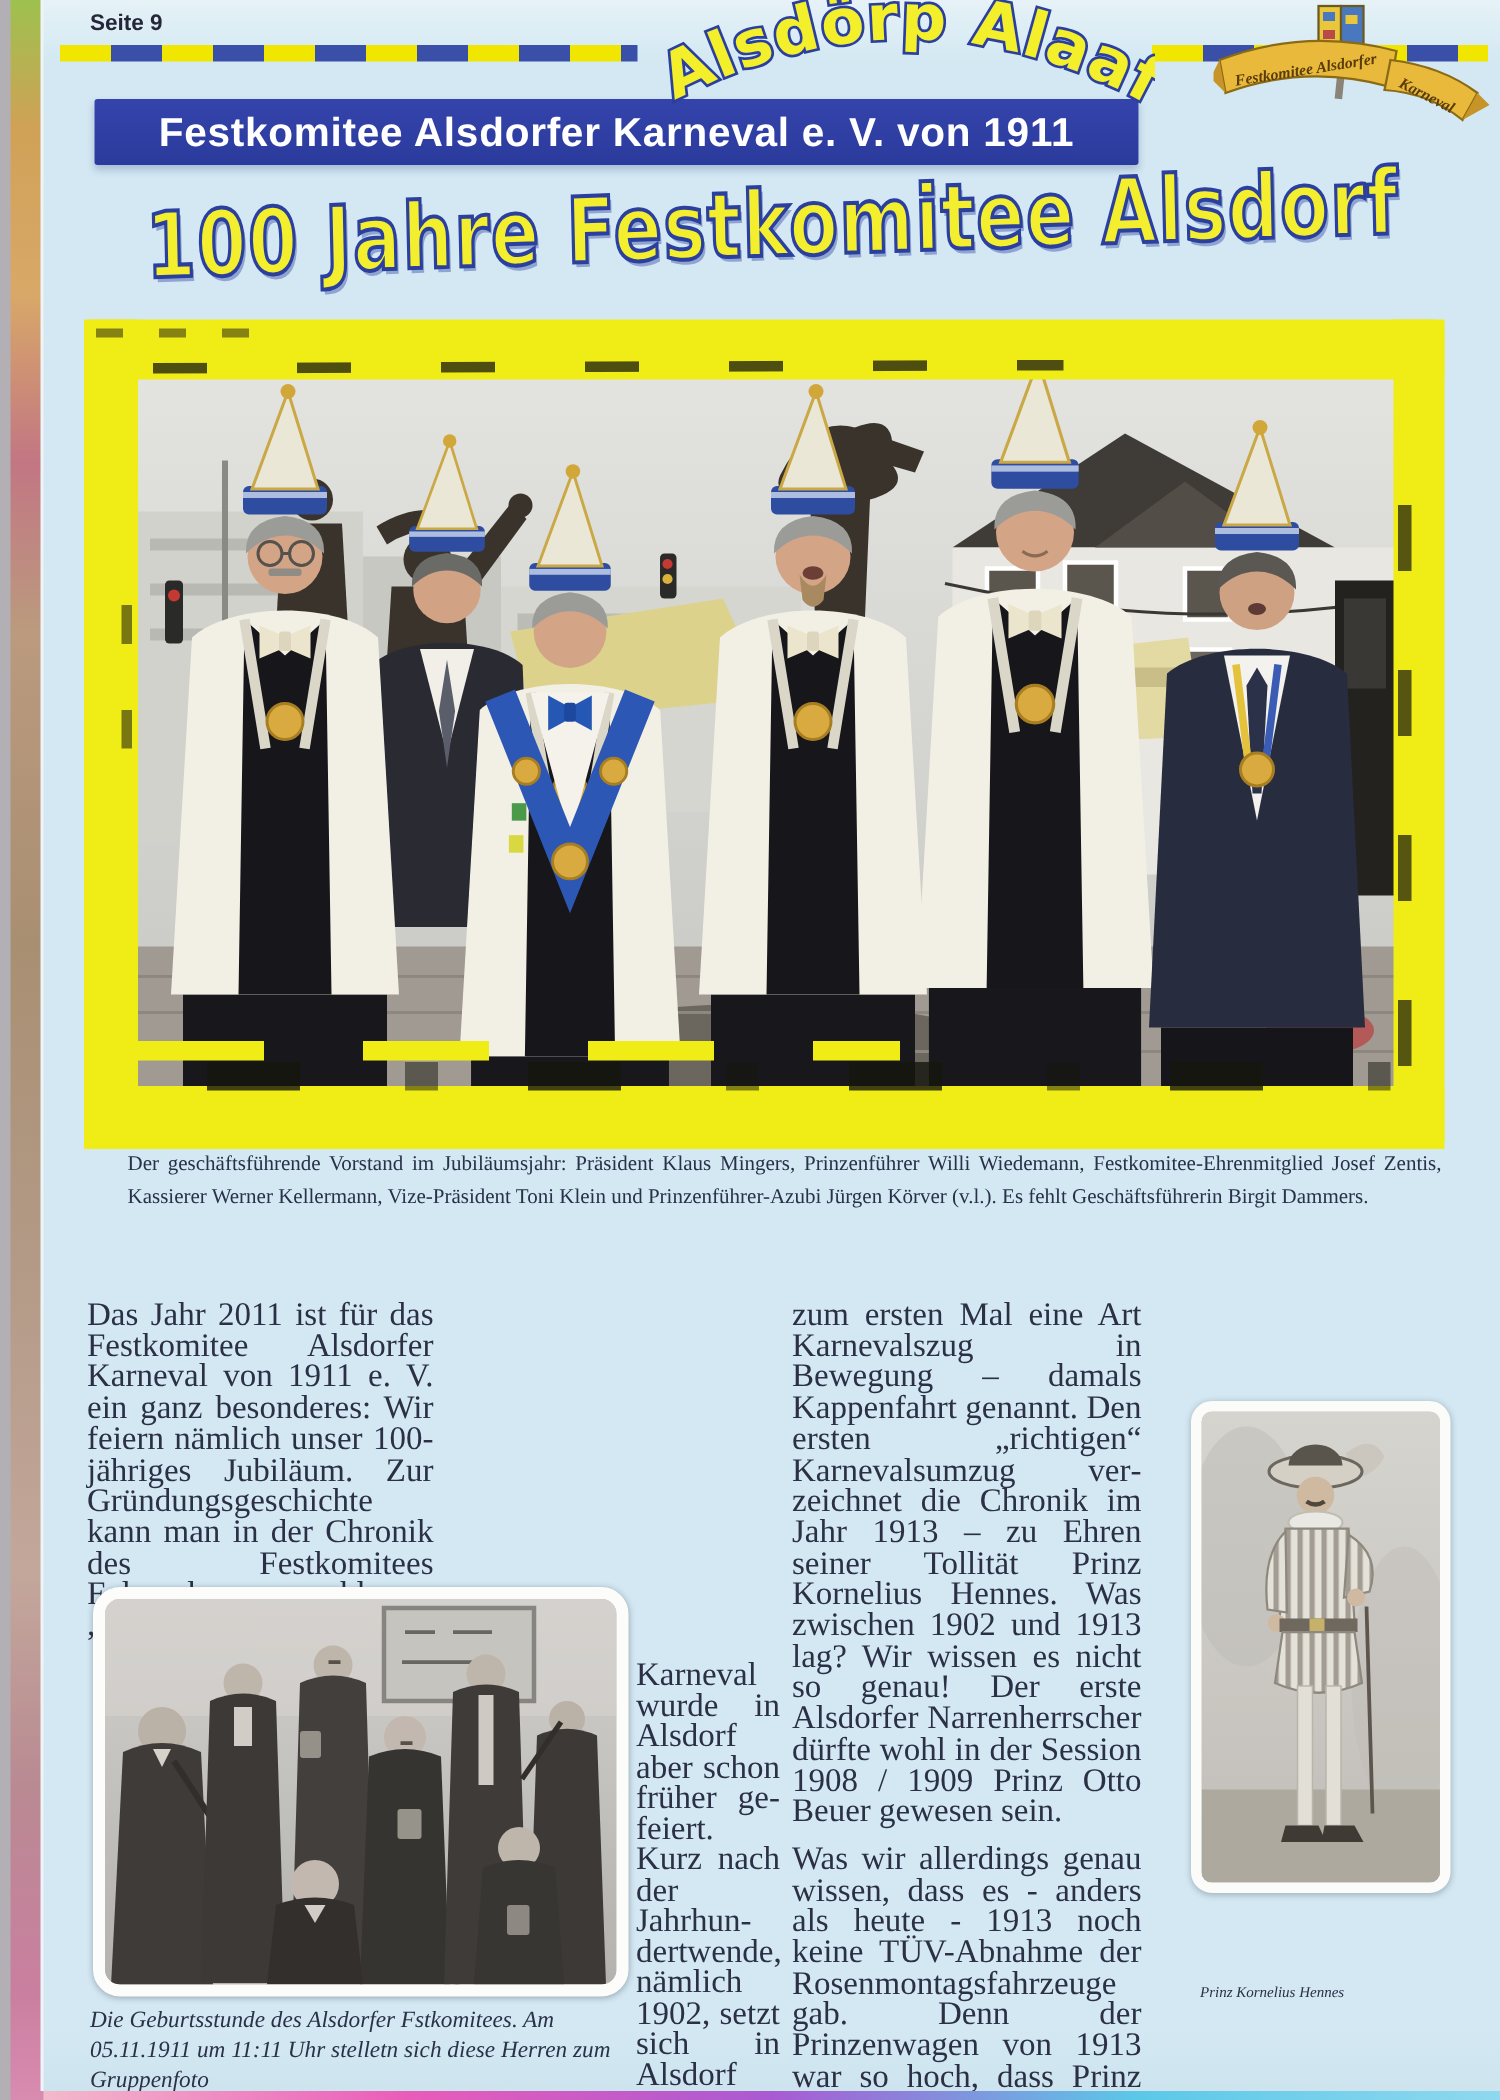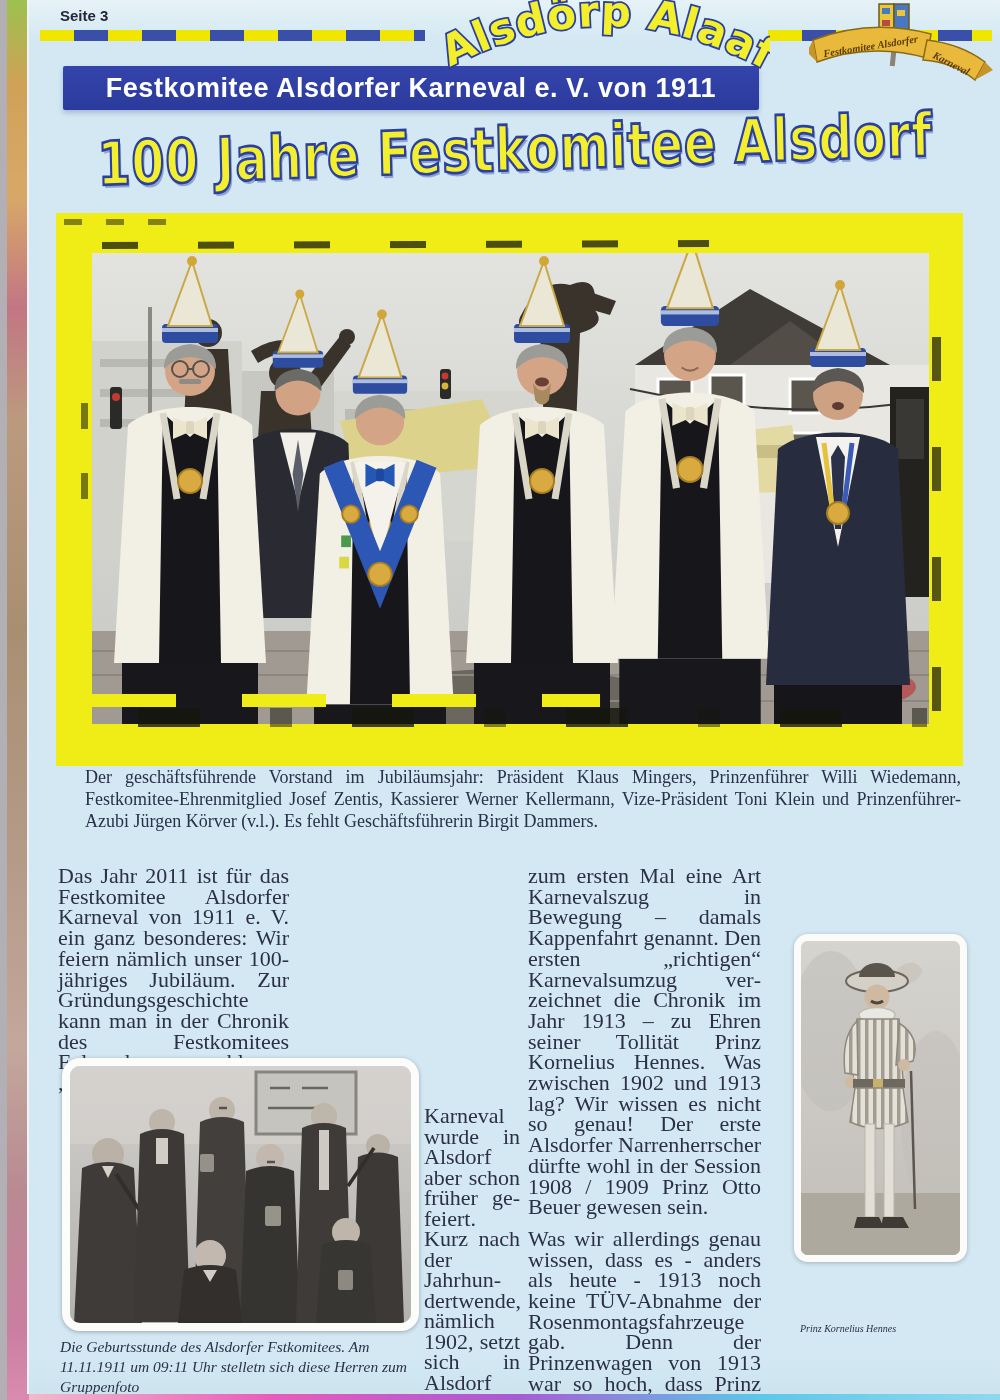--- a/index.html
+++ b/index.html
@@ -54,21 +54,21 @@
   .fb-bottom::before { content:""; position:absolute; left:9%; right:4%; top:-16px; height:19px;
     background:repeating-linear-gradient(90deg,rgba(22,22,14,.8) 0 62px,transparent 62px 132px,rgba(22,22,14,.5) 132px 154px,transparent 154px 214px); }
   .fb-bottom::after { content:""; position:absolute; left:4%; right:40%; top:-30px; height:13px;
     background:repeating-linear-gradient(90deg,#f0ec16 0 84px,transparent 84px 150px); }
   .fb-right::before { content:""; position:absolute; left:3px; top:15%; bottom:10%; width:9px;
     background:repeating-linear-gradient(0deg,rgba(22,22,14,.7) 0 44px,transparent 44px 110px); }
   .fb-left::after { content:""; position:absolute; right:4px; top:30%; width:7px; height:120px;
     background:repeating-linear-gradient(0deg,rgba(22,22,14,.55) 0 26px,transparent 26px 70px); }
 
   .photo-caption { position:absolute; left:56px; top:766px; width:876px;
-    font-size:18px; line-height:22px; color:#29304a; text-align:justify; }
+    font-size:14px; line-height:22px; color:#29304a; text-align:justify; }
 
   
   .col { position:absolute; top:866px; font-size:22px; line-height:20.7px;
     color:#2c3046; text-align:justify; }
   .col p + p { margin-top:11px; }
   .col1 { left:29px;  width:231px; }
   .col2 { left:264px; width:230px; }
   .col2n { position:absolute; left:395px; top:1106px; width:96px;
     font-size:22px; line-height:20.5px; color:#2c3046; text-align:justify; }
   .col3 { left:499px; width:233px; }
@@ -89,21 +89,21 @@
   svg { display:block; width:100%; height:100%; }
 </style>
 </head>
 <body>
 
 <div class="scan">
   <div class="side-strip"></div>
 
   <div class="page">
 
-    <div class="page-label">Seite 3</div>
+    <div class="page-label">Seite 9</div>
 
     <div class="checker left"></div>
     <div class="checker right"></div>
 
     <svg class="masthead" viewBox="0 0 330 90">
       <path id="mastArc" d="M8,68 Q165,-16 322,68" fill="none"></path>
       <text font-family="DejaVu Sans, sans-serif" font-weight="700" font-size="42" fill="#f3ef2a" stroke="#2b3f9e" stroke-width="3.6" paint-order="stroke" letter-spacing="1">
         <textPath href="#mastArc" startOffset="2">Alsdörp Alaaf</textPath>
       </text>
     </svg>
@@ -381,21 +381,21 @@
             </g>
           <g transform="translate(276,166)">
               <circle r="14" fill="#c4bab0"></circle>
               <path d="M-24,13 Q0,3 24,13 L30,91 L-30,91 Z" fill="#36332f"></path>
               <rect x="-8" y="38" width="15" height="20" rx="2" fill="#908c84"></rect>
             </g>
         </g>
         <rect width="341" height="257" fill="#6a675f" opacity=".06"></rect>
       </svg>
     </figure>
-    <p class="bw-caption">Die Geburtsstunde des Alsdorfer Fstkomitees. Am 11.11.1911 um 09:11 Uhr stelletn sich diese Herren zum Gruppenfoto</p>
+    <p class="bw-caption">Die Geburtsstunde des Alsdorfer Fstkomitees. Am 05.11.1911 um 11:11 Uhr stelletn sich diese Herren zum Gruppenfoto</p>
 
     <figure class="prinz-photo">
       <svg viewBox="0 0 159 314" preserveAspectRatio="none">
         <defs>
           <linearGradient id="pg" x1="0" y1="0" x2="0" y2="1">
             <stop offset="0" stop-color="#dad8d4"></stop>
               <stop offset=".8" stop-color="#c9c6c1"></stop>
               <stop offset="1" stop-color="#b3afa8"></stop>
           </linearGradient>
           <pattern id="stripes" width="8" height="8" patternUnits="userSpaceOnUse">

